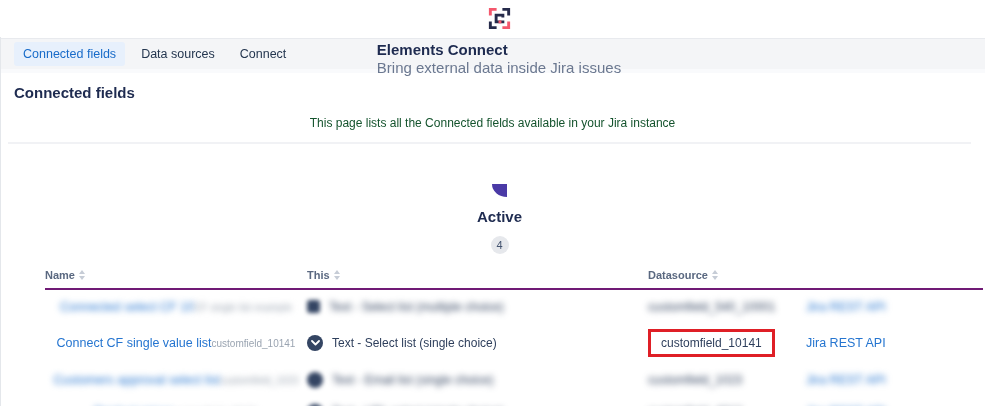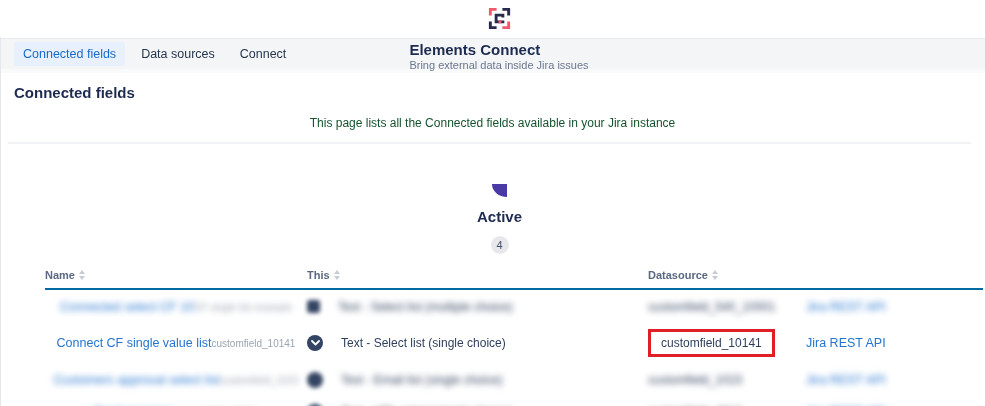--- a/index.html
+++ b/index.html
@@ -5,21 +5,21 @@
   * { margin:0; padding:0; box-sizing:border-box; }
   html,body { background:#fff; }
   body { font-family:"Liberation Sans","DejaVu Sans",sans-serif; }
   .page { position:relative; width:985px; height:406px; background:#fff; overflow:hidden; }
   .left-edge { position:absolute; left:0; top:37px; bottom:0; width:1px; background:#e4e7eb; }
 
   
   .app-header { display:flex; align-items:center; gap:9px; padding:5px 0 4px 13px; height:38px; background:#fff;flex-direction:column; }
   .logo { width:27px; height:27px; flex:0 0 auto; }
   .app-title { font-size:15px; font-weight:bold; color:#1e2b50; line-height:1.15; }
-  .app-subtitle { font-size:11px; color:#6b7890; margin-top:1px; }
+  .app-subtitle { font-size:15px; color:#6b7890; margin-top:1px; }
 
   
   .tabbar { display:flex; align-items:center; gap:7px; height:31px; padding-left:14px;
             background:#f4f5f7; border-top:1px solid #e8eaee; font-size:12.5px; }
   .tab { padding:5px 9px; color:#24364f; border-radius:3px; cursor:default; }
   .tab.active { background:#e7f0fc; color:#186bc9; }
   .tab-strip { height:4px; background:#f9fafc; }
 
   
   .page-head { padding:11px 14px 0; }
@@ -31,32 +31,32 @@
   .active-section { margin-top:40px; }
   .section-title-row { display:flex; align-items:center; gap:11px; margin-left:14px;flex-direction:column; }
   .wedge { width:15px; height:13px; background:#4a3aa6; border-bottom-left-radius:100%; }
   .section-title { font-size:15px; font-weight:bold; color:#1e2b50; }
   .badge { display:inline-block; min-width:18px; height:18px; line-height:18px; text-align:center;
            background:#e6e8ec; color:#42526e; font-size:11px; border-radius:10px; padding:0 2px; }
 
   
   .table { margin:15px 0 0 45px; width:938px; }
   .thead, .trow { display:grid; grid-template-columns:262px 341px 158px 1fr; align-items:center; }
-  .thead { padding-bottom:7px; border-bottom:2px solid #0369a1; color:#5a6880; font-size:11px; font-weight:600; }
+  .thead { padding-bottom:7px; border-bottom:2px solid #701a75; color:#5a6880; font-size:11px; font-weight:600; }
   .th { display:flex; align-items:center; cursor:default; }
   .sort { display:inline-flex; flex-direction:column; gap:2px; margin-left:4px; }
   .sort i { display:block; width:0; height:0; border-left:3px solid transparent; border-right:3px solid transparent; }
   .sort .up { border-bottom:4px solid #c6ccd6; }
   .sort .dn { border-top:4px solid #c6ccd6; }
 
   .trow { padding:7px 0 6px; min-height:32px; }
   .name-cell { display:flex; justify-content:center; }
   .link { color:#2575d0; font-size:12.5px; text-decoration:none; cursor:pointer; }
   .sub { color:#9aa4b1; font-size:10px; margin-top:2px; }
-  .type-cell { display:flex; align-items:center; gap:18px; color:#2e3f5c; font-size:12px; }
+  .type-cell { display:flex; align-items:center; gap:9px; color:#2e3f5c; font-size:12px; }
   .type-icon { flex:0 0 auto; }
   .type-icon.circle { width:16px; height:16px; border-radius:50%; background:#344563;
                       display:flex; align-items:center; justify-content:center; }
   .type-icon.square { width:13px; height:13px; border-radius:3px; background:#344563; }
   .id-cell { color:#2e3f5c; font-size:12px; display:flex; align-items:center; }
   .highlight-box { border:3px solid #df1f26; padding:4px 10px; background:#fff; }
   .ds-cell { font-size:12px; }
 
   .blurfx { filter:blur(3px); }
   .blurfx-soft { filter:blur(2px); }

